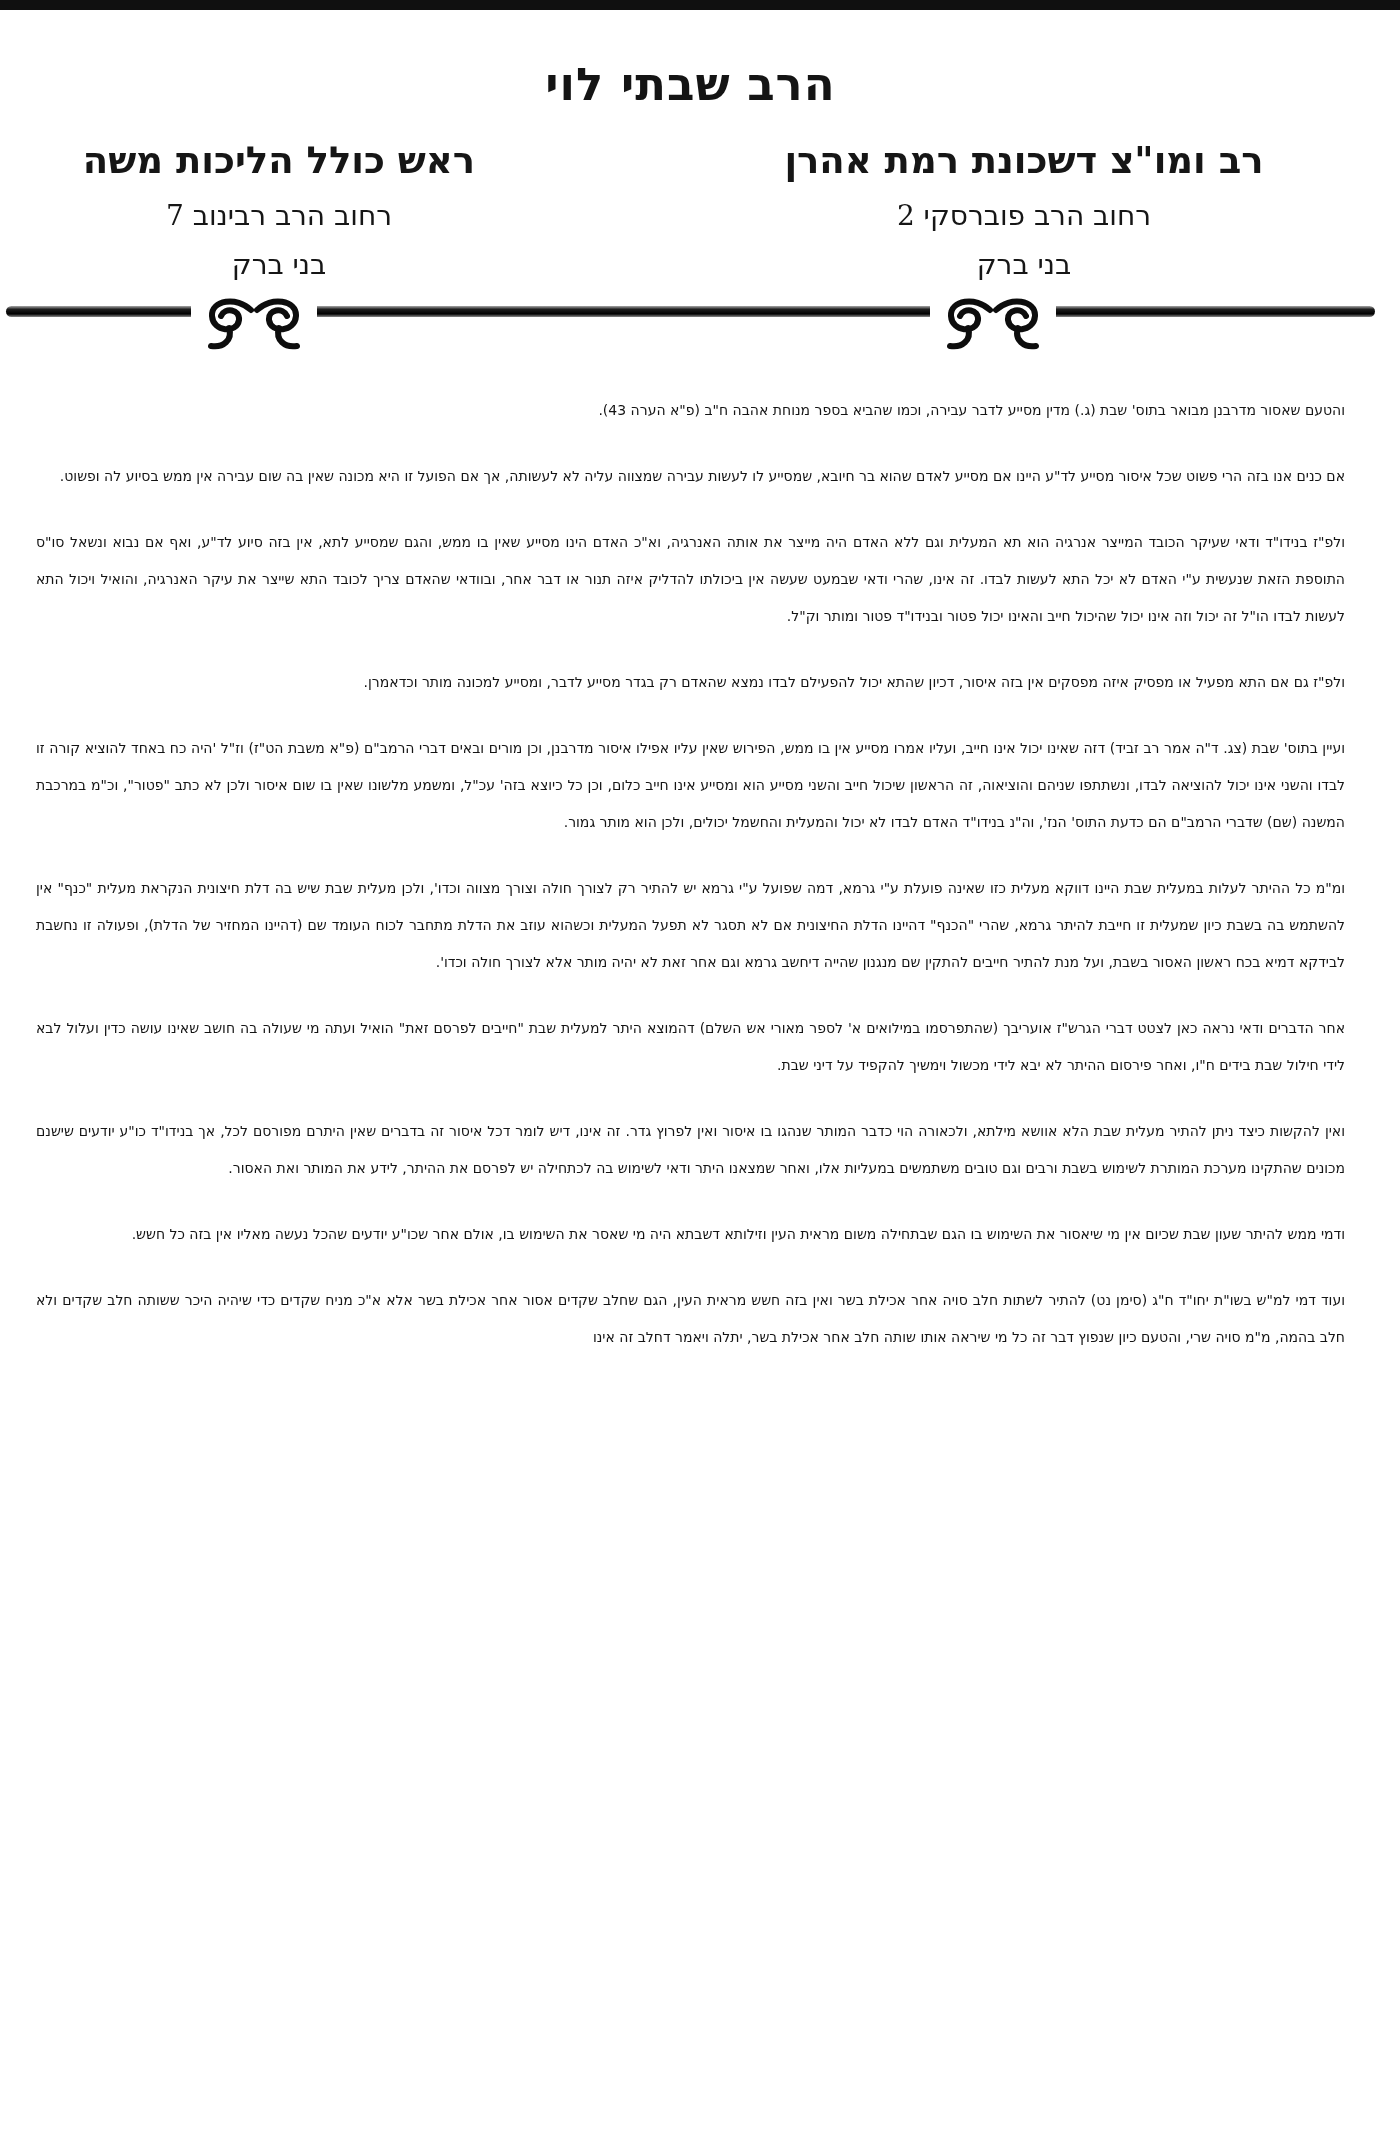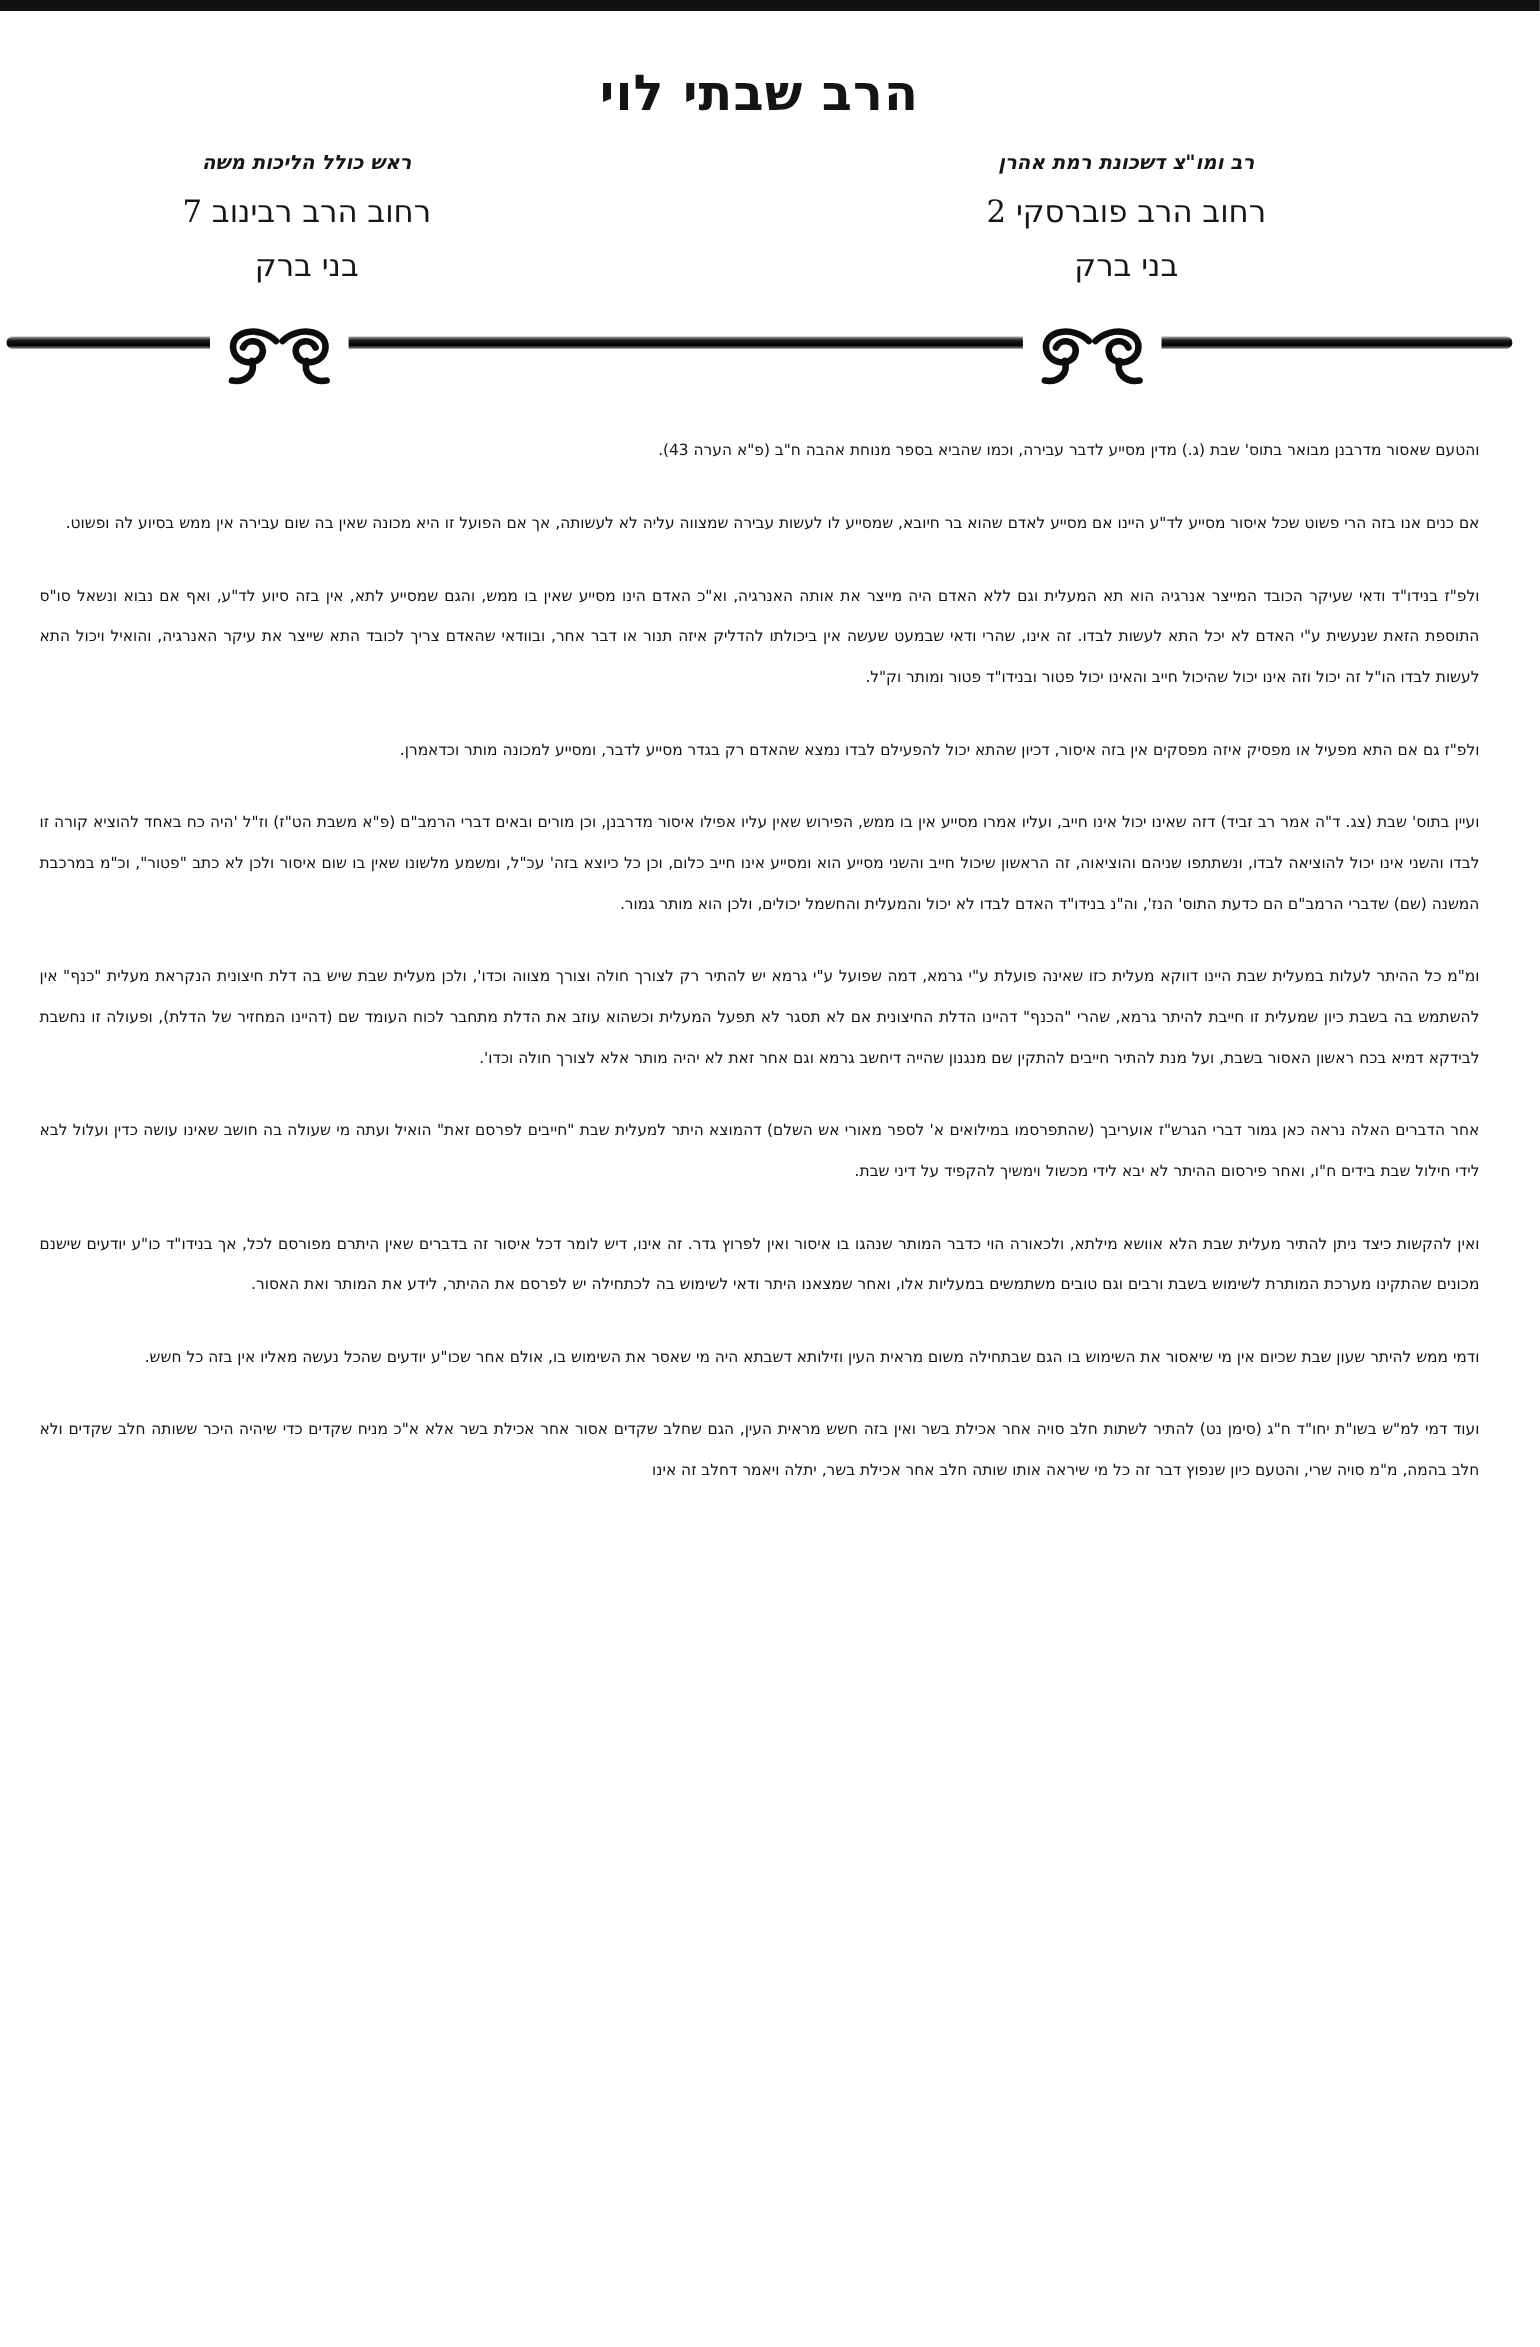--- a/index.html
+++ b/index.html
@@ -32,21 +32,21 @@
   }
   .head-col {
     position: absolute;
     top: 128px;
     text-align: center;
     font-family: "DejaVu Serif", "DejaVu Sans", serif;
     color: #161616;
   }
   .head-col-right { left: 56.5%; width: 34%; }
   .head-col-left  { left: 3%;    width: 36%; }
-  .head-line1 { font-size: 18px; font-weight: bold; margin-bottom: 17px; font-style: italic; }
+  .head-line1 { font-size: 37px; font-weight: bold; margin-bottom: 17px; }
   .head-line  { font-size: 28px; margin-bottom: 16px; }
   .divider { position: absolute; top: 286px; left: 25px; right: 25px; height: 64px; }
   .divider-bar {
     position: absolute;
     top: 10px; left: 0; right: 0;
     height: 11px;
     border-radius: 6px;
     background: linear-gradient(to bottom, #a8a8a8 0%, #1d1d1d 30%, #000000 72%, #8a8a8a 100%);
   }
   .orn {
@@ -124,19 +124,19 @@
     </div>
   </div>
 
   <div class="letter-body">
     <p><span>והטעם שאסור מדרבנן מבואר בתוס' שבת (ג.) מדין מסייע לדבר עבירה, וכמו שהביא בספר מנוחת אהבה ח"ב (פ"א הערה 43).</span></p>
     <p><b>אם</b><span> כנים אנו בזה הרי פשוט שכל איסור מסייע לד"ע היינו אם מסייע לאדם שהוא בר חיובא, שמסייע לו לעשות עבירה שמצווה עליה לא לעשותה, אך אם הפועל זו היא מכונה שאין בה שום עבירה אין ממש בסיוע לה ופשוט.</span></p>
     <p><b>ולפ"ז</b><span> בנידו"ד ודאי שעיקר הכובד המייצר אנרגיה הוא תא המעלית וגם ללא האדם היה מייצר את אותה האנרגיה, וא"כ האדם הינו מסייע שאין בו ממש, והגם שמסייע לתא, אין בזה סיוע לד"ע, ואף אם נבוא ונשאל סו"ס התוספת הזאת שנעשית ע"י האדם לא יכל התא לעשות לבדו. זה אינו, שהרי ודאי שבמעט שעשה אין ביכולתו להדליק איזה תנור או דבר אחר, ובוודאי שהאדם צריך לכובד התא שייצר את עיקר האנרגיה, והואיל ויכול התא לעשות לבדו הו"ל זה יכול וזה אינו יכול שהיכול חייב והאינו יכול פטור ובנידו"ד פטור ומותר וק"ל.</span></p>
     <p><b>ולפ"ז</b><span> גם אם התא מפעיל או מפסיק איזה מפסקים אין בזה איסור, דכיון שהתא יכול להפעילם לבדו נמצא שהאדם רק בגדר מסייע לדבר, ומסייע למכונה מותר וכדאמרן.</span></p>
     <p><b>ועיין</b><span> בתוס' שבת (צג. ד"ה אמר רב זביד) דזה שאינו יכול אינו חייב, ועליו אמרו מסייע אין בו ממש, הפירוש שאין עליו אפילו איסור מדרבנן, וכן מורים ובאים דברי הרמב"ם (פ"א משבת הט"ז) וז"ל 'היה כח באחד להוציא קורה זו לבדו והשני אינו יכול להוציאה לבדו, ונשתתפו שניהם והוציאוה, זה הראשון שיכול חייב והשני מסייע הוא ומסייע אינו חייב כלום, וכן כל כיוצא בזה' עכ"ל, ומשמע מלשונו שאין בו שום איסור ולכן לא כתב "פטור", וכ"מ במרכבת המשנה (שם) שדברי הרמב"ם הם כדעת התוס' הנז', וה"נ בנידו"ד האדם לבדו לא יכול והמעלית והחשמל יכולים, ולכן הוא מותר גמור.</span></p>
     <p><b>ומ"מ</b><span> כל ההיתר לעלות במעלית שבת היינו דווקא מעלית כזו שאינה פועלת ע"י גרמא, דמה שפועל ע"י גרמא יש להתיר רק לצורך חולה וצורך מצווה וכדו', </span><b>ולכן מעלית שבת שיש בה דלת חיצונית הנקראת מעלית "כנף" אין להשתמש בה בשבת</b><span> כיון שמעלית זו חייבת להיתר גרמא, שהרי "הכנף" דהיינו הדלת החיצונית אם לא תסגר לא תפעל המעלית וכשהוא עוזב את הדלת מתחבר לכוח העומד שם (דהיינו המחזיר של הדלת), ופעולה זו נחשבת לבידקא דמיא בכח ראשון האסור בשבת, ועל מנת להתיר חייבים להתקין שם מנגנון שהייה דיחשב גרמא וגם אחר זאת לא יהיה מותר אלא לצורך חולה וכדו'.</span></p>
-    <p><b>אחר</b><span> הדברים האלה נראה כאן גמור </span><b>דברי הגרש"ז אועריבך</b><span> (שהתפרסמו במילואים א' לספר מאורי אש השלם) דהמוצא היתר למעלית שבת "חייבים לפרסם זאת" הואיל ועתה מי שעולה בה חושב שאינו עושה כדין ועלול לבא לידי חילול שבת בידים ח"ו, ואחר פירסום ההיתר לא יבא לידי מכשול וימשיך להקפיד על דיני שבת.</span></p>
+    <p><b>אחר</b><span> הדברים ודאי נראה כאן לצטט </span><b>דברי הגרש"ז אועריבך</b><span> (שהתפרסמו במילואים א' לספר מאורי אש השלם) דהמוצא היתר למעלית שבת "חייבים לפרסם זאת" הואיל ועתה מי שעולה בה חושב שאינו עושה כדין ועלול לבא לידי חילול שבת בידים ח"ו, ואחר פירסום ההיתר לא יבא לידי מכשול וימשיך להקפיד על דיני שבת.</span></p>
     <p><b>ואין</b><span> להקשות כיצד ניתן להתיר מעלית שבת הלא אוושא מילתא, ולכאורה הוי כדבר המותר שנהגו בו איסור ואין לפרוץ גדר. זה אינו, דיש לומר דכל איסור זה בדברים שאין היתרם מפורסם לכל, אך בנידו"ד כו"ע יודעים שישנם מכונים שהתקינו מערכת המותרת לשימוש בשבת ורבים וגם טובים משתמשים במעליות אלו, </span><b>ואחר שמצאנו היתר ודאי לשימוש בה לכתחילה</b><span> יש לפרסם את ההיתר, לידע את המותר ואת האסור.</span></p>
     <p><b>ודמי</b><span> ממש להיתר שעון שבת שכיום אין מי שיאסור את השימוש בו הגם שבתחילה משום מראית העין וזילותא דשבתא היה מי שאסר את השימוש בו, אולם אחר שכו"ע יודעים שהכל נעשה מאליו אין בזה כל חשש.</span></p>
     <p><b>ועוד</b><span> דמי למ"ש בשו"ת יחו"ד ח"ג (סימן נט) להתיר לשתות חלב סויה אחר אכילת בשר ואין בזה חשש מראית העין, הגם שחלב שקדים אסור אחר אכילת בשר אלא א"כ מניח שקדים כדי שיהיה היכר ששותה חלב שקדים ולא חלב בהמה, מ"מ סויה שרי, והטעם כיון שנפוץ דבר זה כל מי שיראה אותו שותה חלב אחר אכילת בשר, יתלה ויאמר דחלב זה אינו</span></p>
   </div>
 
 </div>
 
 </body></html>

